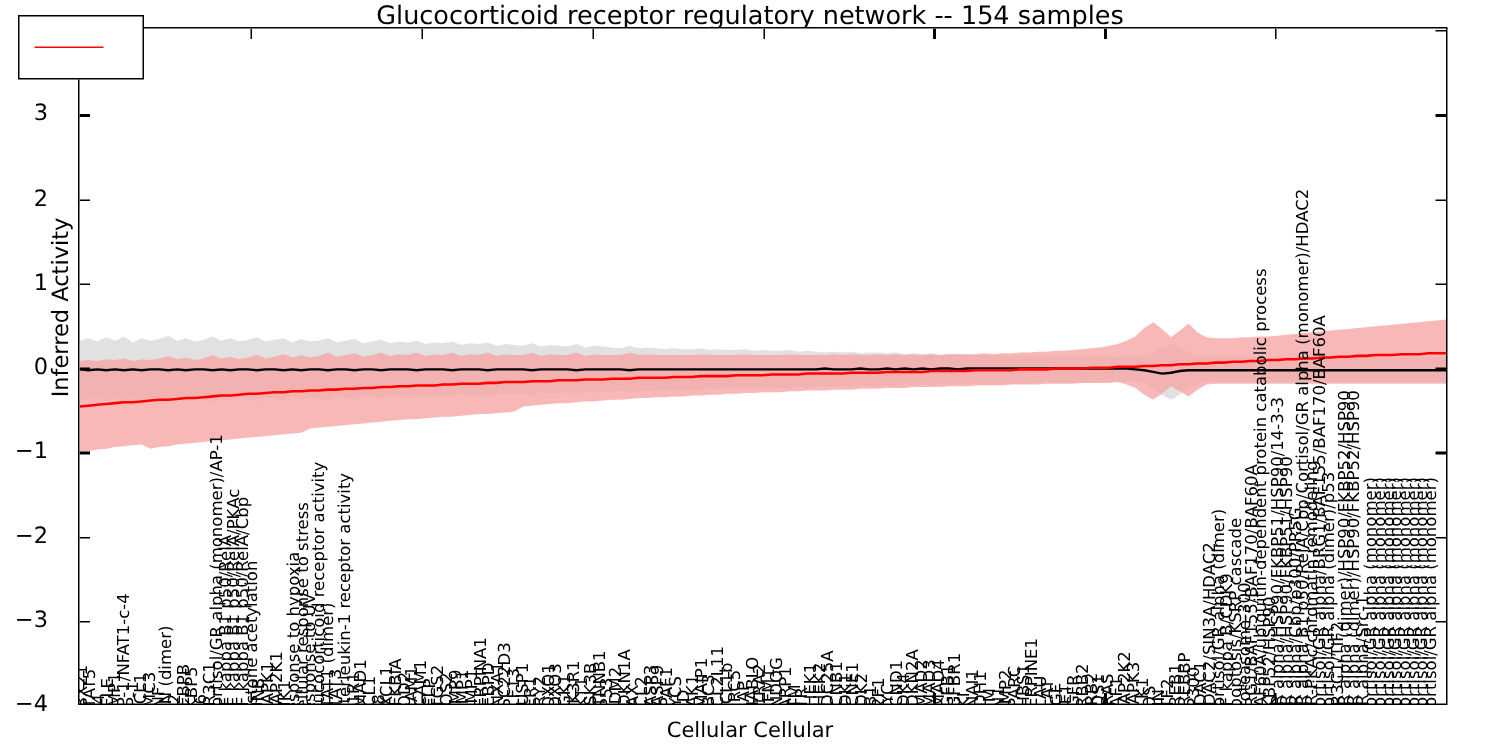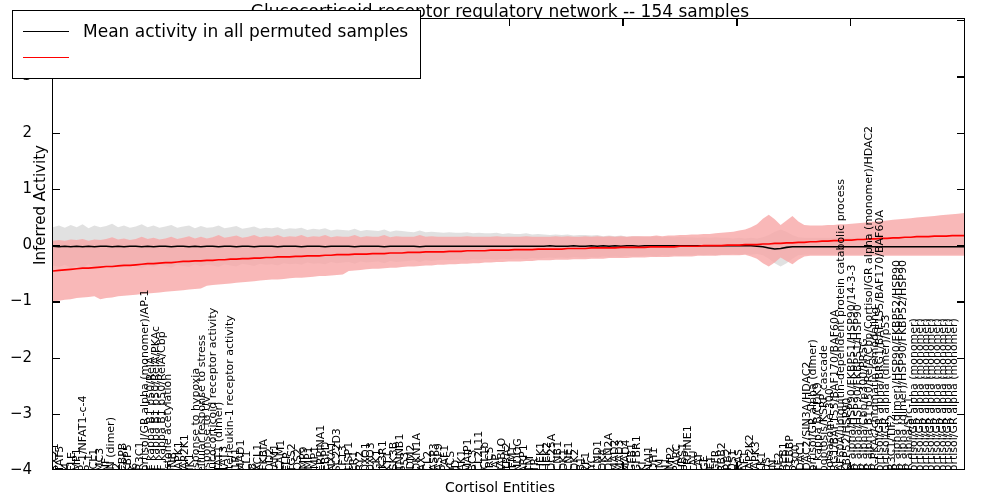--- a/index.html
+++ b/index.html
@@ -23,21 +23,21 @@
   .xl{position:absolute;white-space:nowrap;font-size:11px;line-height:11px;transform-origin:left bottom;transform:rotate(-90deg);color:#000;}
   svg{display:block;}
 </style>
 </head>
 <body>
 
 <div id="fig">
 
   <div id="title">Glucocorticoid receptor regulatory network -- 154 samples</div>
   <div id="ylabel">Inferred Activity</div>
-  <div id="xlabel">Cortisol Entities</div>
+  <div id="xlabel">Cellular Cellular</div>
 
   <div id="yticks-holder">
       <div class="ytick" style="top: 19px;">4</div>
       <div class="ytick" style="top: 75.25px;">3</div>
       <div class="ytick" style="top: 131.5px;">2</div>
       <div class="ytick" style="top: 187.75px;">1</div>
       <div class="ytick" style="top: 244px;">0</div>
       <div class="ytick" style="top: 300.25px;">−1</div>
       <div class="ytick" style="top: 356.5px;">−2</div>
       <div class="ytick" style="top: 412.75px;">−3</div>
@@ -244,21 +244,17 @@
       <span class="xl" style="left: 878.719px; top: 450px;">Cortisol/GR alpha (monomer)</span>
       <span class="xl" style="left: 884.375px; top: 450px;">Cortisol/GR alpha (monomer)</span>
       <span class="xl" style="left: 890.031px; top: 450px;">Cortisol/GR alpha (monomer)</span>
       <span class="xl" style="left: 895.688px; top: 450px;">Cortisol/GR alpha (monomer)</span>
       <span class="xl" style="left: 901.344px; top: 450px;">Cortisol/GR alpha (monomer)</span>
       <span class="xl" style="left: 907px; top: 450px;">Cortisol/GR alpha (monomer)</span>
     </div>
 
   <div id="legend">
     <div class="lrow">
-      <span class="lline"></span>
-      <span class="ltxt">Mean activity in all permuted samples</span>
-    </div>
-    <div class="lrow">
       <span class="lline red"></span>
     </div>
   </div>
 
 </div>
 
 </body></html>

